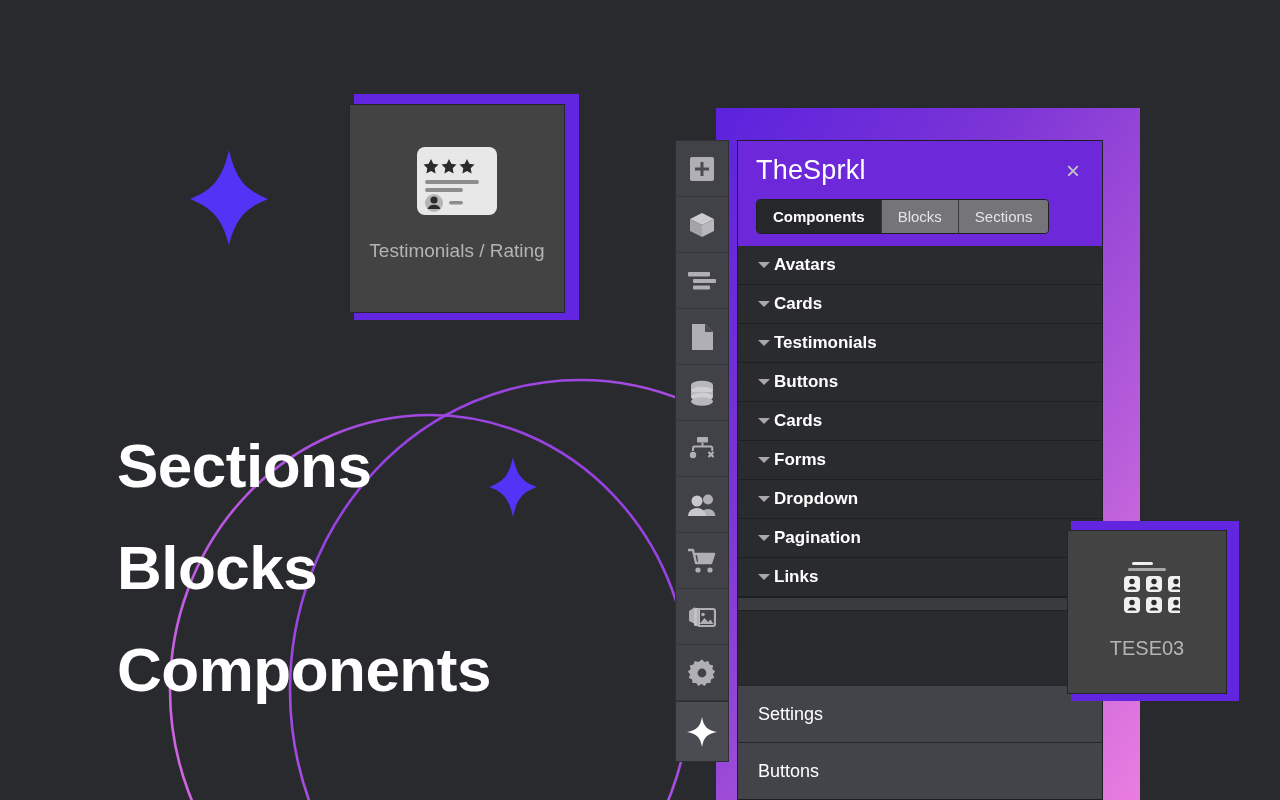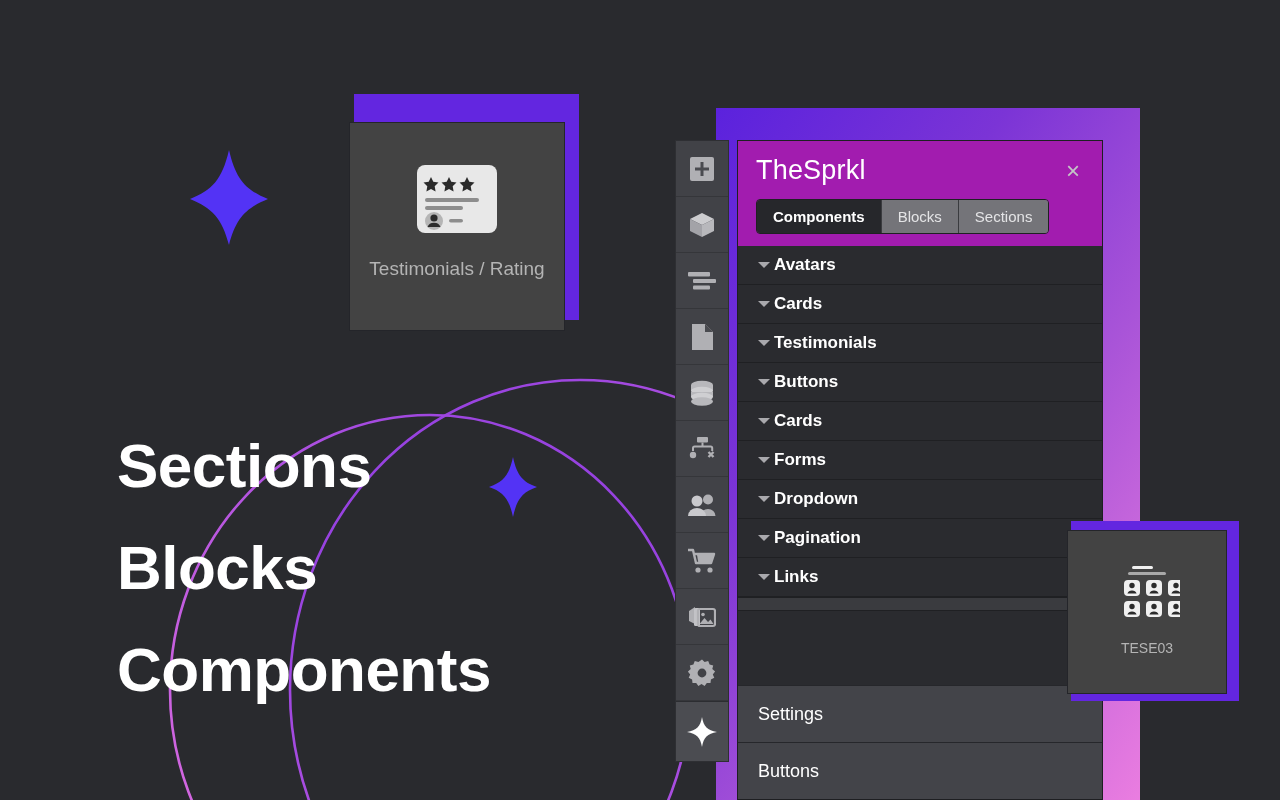--- a/index.html
+++ b/index.html
@@ -69,21 +69,20 @@
     position: absolute;
     left: 0; top: 10px;
     width: 216px; height: 209px;
     background: #434343;
     border: 1px solid #24252a;
     display: flex;
     flex-direction: column;
     align-items: center;
     justify-content: flex-start;
     padding-top: 42px;
-    margin-top: 18px;
   }
   .card-testimonial .card-icon { margin-bottom: 20px; }
   .card-label {
     color: #b4b4b4;
     font-size: 19px;
     text-align: center;
     line-height: 1.28;
   }
 
   
@@ -133,21 +132,21 @@
     height: 660px;
     background: #2a2b2f;
     border: 1px solid #1e1f22;
     z-index: 6;
     display: flex;
     flex-direction: column;
     overflow: hidden;
   }
 
   .panel-header {
-    background: #a21caf;
+    background: #6d28d9;
     padding: 16px 18px 12px 18px;
     flex: 0 0 auto;
   }
   .panel-titlebar {
     display: flex;
     align-items: flex-start;
     justify-content: space-between;
   }
   .panel-title {
     color: #ffffff;
@@ -259,21 +258,21 @@
     left: 0; top: 9px;
     width: 160px; height: 164px;
     background: #434343;
     border: 1px solid #24252a;
     display: flex;
     flex-direction: column;
     align-items: center;
     justify-content: center;
     gap: 16px;
   }
-  .card-tese .card-label { font-size: 14px; }
+  .card-tese .card-label { font-size: 20px; }
 </style>
 </head>
 <body>
 
 <div class="stage">
 
   <svg class="decor" viewBox="0 0 1280 800" width="1280" height="800">
     <defs>
       <linearGradient id="curveGrad1" x1="0" y1="1" x2="1" y2="0">
         <stop offset="0%" stop-color="#e06fe0"></stop>

